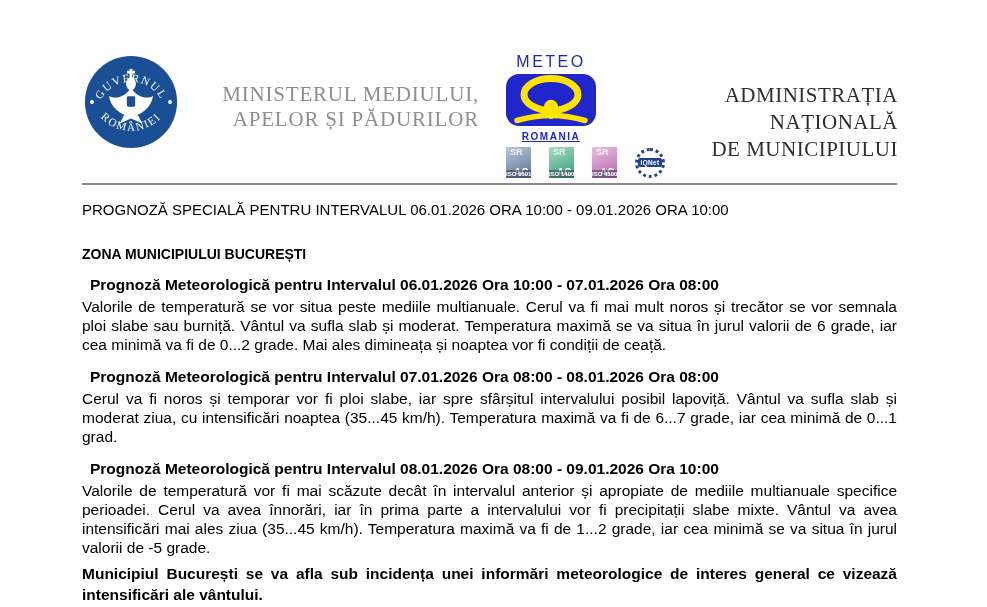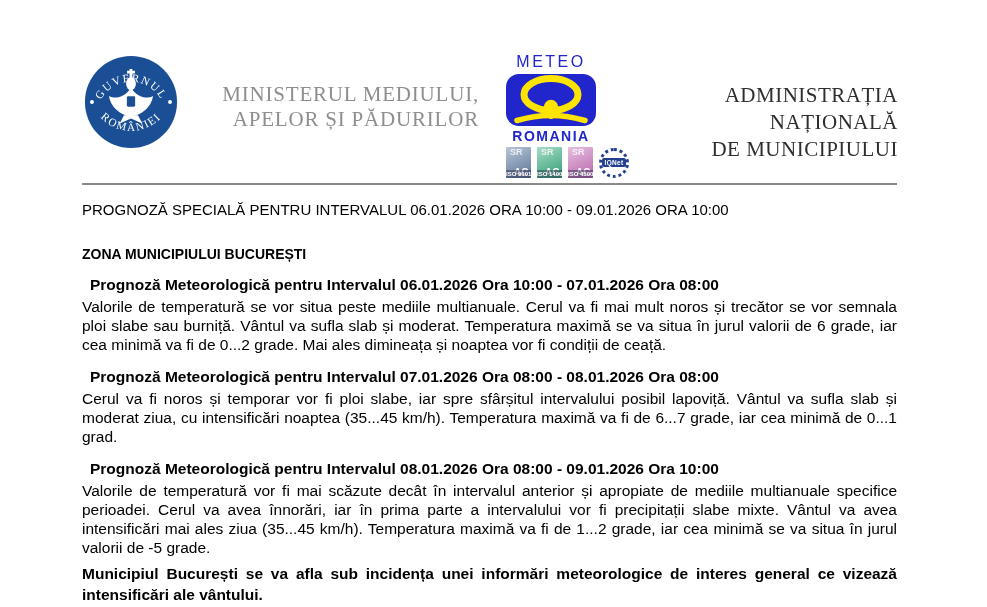--- a/index.html
+++ b/index.html
@@ -23,31 +23,31 @@
     position: absolute; left: 199px; top: 82px; width: 280px;
     font-family: "Liberation Serif", serif;
     font-size: 21px; line-height: 25px;
     color: #8e8e90; letter-spacing: 0.8px;
     text-align: right;
   }
 
   .meteo-logo { position: absolute; left: 504px; top: 53px; width: 94px; text-align: center; }
   .meteo-top  { color: #2125cc; font-weight: normal; font-size: 16px; letter-spacing: 2.5px; line-height: 18px; }
   .meteo-box svg { width: 92px; height: 54px; display: block; margin: 2px auto 0; }
-  .meteo-bottom { color: #2125cc; font-weight: bold; font-size: 14px; letter-spacing: 1.5px; line-height: 17px; margin-top: 1px; }
+  .meteo-bottom { color: #2125cc; font-weight: bold; font-size: 10px; letter-spacing: 1.5px; line-height: 17px; margin-top: 1px; text-decoration: underline; }
 
   .org-name {
     position: absolute; left: 600px; top: 82px; width: 298px;
     font-family: "Liberation Serif", serif;
     font-size: 21px; line-height: 27px;
     color: #2e2e30; letter-spacing: 0.5px;
     text-align: right;
   }
 
-  .badges { position: absolute; left: 506px; top: 147px; display: flex; gap: 6px; align-items: center; }
+  .badges { position: absolute; left: 506px; top: 147px; display: flex; gap: 18px; align-items: center; }
   .cert { position: relative; width: 25px; height: 31px; overflow: hidden; border-radius: 1px; }
   .cert-sr { position: absolute; top: 0px; left: 4px;  font-size: 9px;  font-weight: bold; color: #ffffff; opacity: 0.8; }
   .cert-ac { position: absolute; top: 9px; left: 8px;  font-size: 10px; font-weight: bold; color: #ffffff; margin-top: 11px; }
   .cert-iso {
     position: absolute; bottom: 0; left: 0; right: 0;
     text-align: center; font-size: 6px; font-weight: bold; color: #fff;
     background: rgba(40,40,70,0.45); padding: 1px 0;
     white-space: nowrap;
   }
   .cert.iso9001  { background: linear-gradient(155deg, #b9c6d8, #5a7494); }

